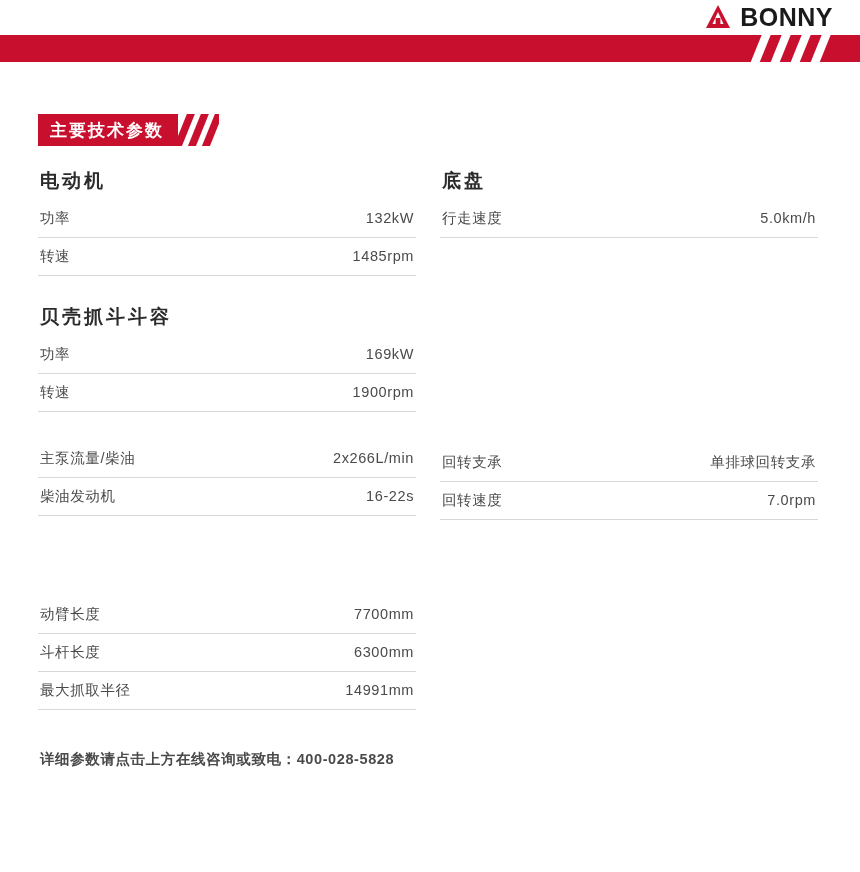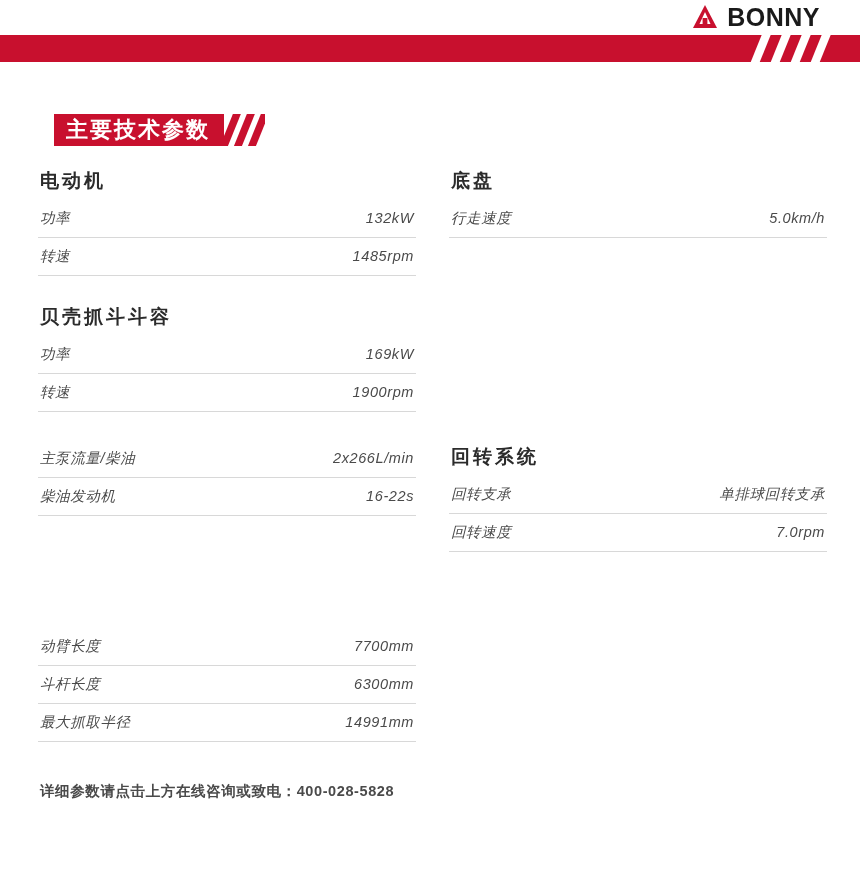--- a/index.html
+++ b/index.html
@@ -47,21 +47,21 @@
     transform: skewX(-22deg);
     display: block;
   }
   .header-bar-slashes i:nth-child(1) { left: 6px; }
   .header-bar-slashes i:nth-child(2) { left: 26px; }
   .header-bar-slashes i:nth-child(3) { left: 46px; }
   .header-bar-slashes i:nth-child(4) { left: 66px; }
 
   .logo {
     position: absolute;
-    right: 40px;
+    right: 27px;
     top: 0px;
     height: 34px;
     display: flex;
     align-items: center;
     gap: 9px;
   }
   .logo-mark {
     width: 26px;
     height: 26px;
     position: relative;
@@ -81,27 +81,26 @@
     box-sizing: border-box;
     width: 860px;
   }
 
   .section-banner {
     display: inline-flex;
     align-items: center;
     height: 32px;
     background: #c8102e;
     color: #ffffff;
-    font-size: 22px;
+    font-size: 17px;
     font-weight: bold;
     letter-spacing: 2px;
     padding: 0 14px 0 12px;
     position: relative;
     box-sizing: border-box;
-    margin-left: 16px;
   }
   .section-banner .tail {
     position: absolute;
     right: -41px;
     top: 0;
     width: 41px;
     height: 32px;
     overflow: hidden;
   }
   .section-banner .tail i {
@@ -114,21 +113,21 @@
     display: block;
   }
   .section-banner .tail i:nth-child(1) { left: 2px; }
   .section-banner .tail i:nth-child(2) { left: 16px; }
   .section-banner .tail i:nth-child(3) { left: 30px; }
 
   .banner-wrap { position: relative; }
 
   .cols {
     display: flex;
-    gap: 33px;
+    gap: 24px;
   }
   .col {
     width: 378px;
     flex: 0 0 378px;
   }
 
   .group-title {
     font-size: 19px;
     font-weight: bold;
     color: #2b2b2b;
@@ -139,21 +138,20 @@
 
   .spec-row {
     display: flex;
     justify-content: space-between;
     align-items: baseline;
     border-bottom: 1px solid #d8d8d8;
     padding: 9px 2px 9px 2px;
     font-size: 14.5px;
     color: #4a4a4a;
     letter-spacing: 0.6px;
-    font-style: italic;
   }
   .spec-row .label {
     white-space: nowrap;
   }
   .spec-row .value {
     white-space: nowrap;
     color: #4a4a4a;
   }
 
   .block-gap-lg { height: 28px; }
@@ -249,21 +247,20 @@
     <div class="col">
 
       <div class="group-title">底盘</div>
       <div class="spec-row">
         <span class="label">行走速度</span>
         <span class="value">5.0km/h</span>
       </div>
 
       <div style="height:206px"></div>
 
-      <div class="group-title">回转系统</div>
       <div class="spec-row">
         <span class="label">回转支承</span>
         <span class="value">单排球回转支承</span>
       </div>
       <div class="spec-row">
         <span class="label">回转速度</span>
         <span class="value">7.0rpm</span>
       </div>
 
     </div>

